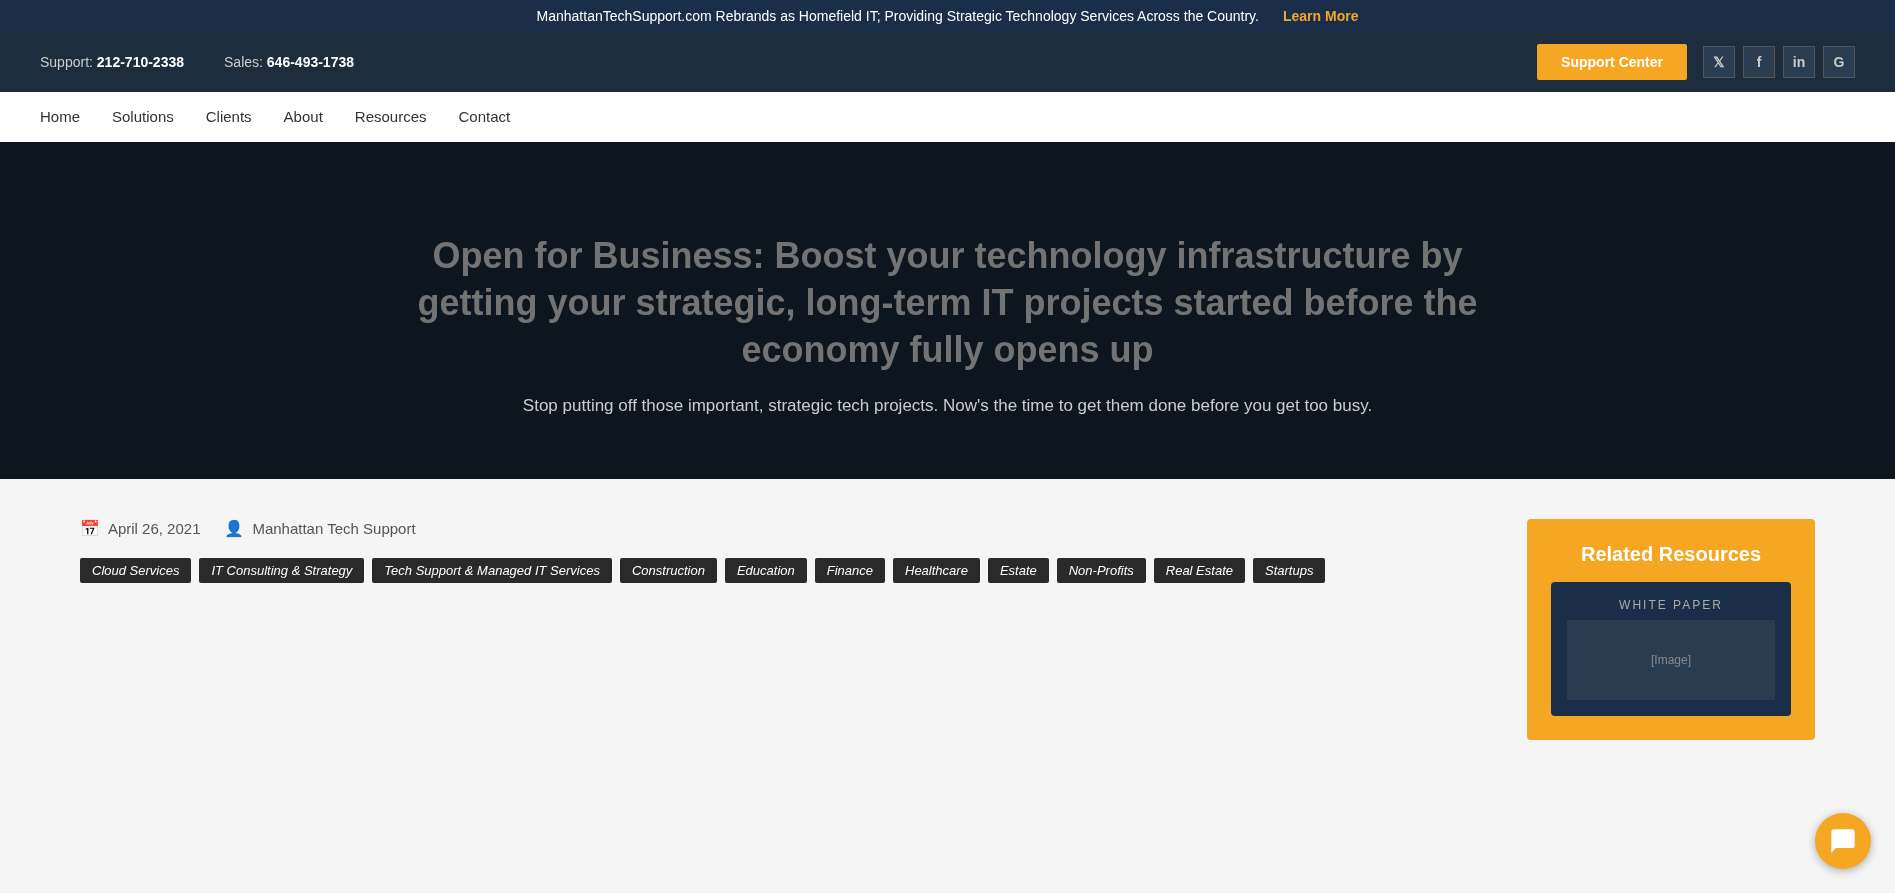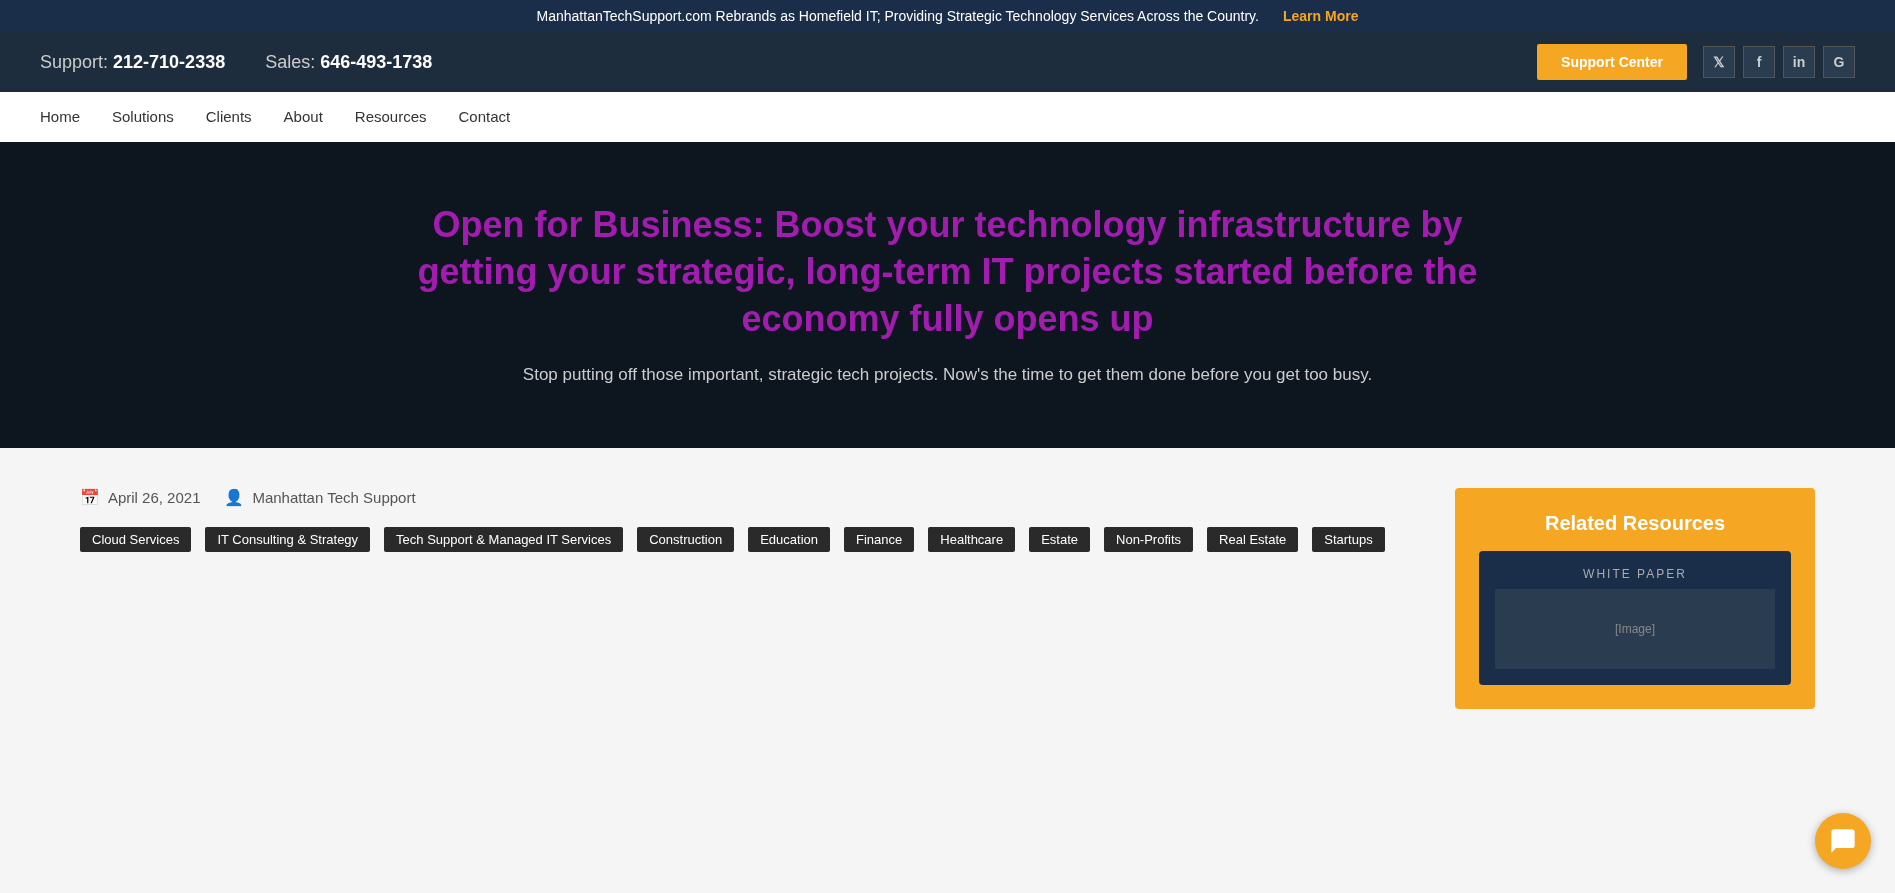--- a/index.html
+++ b/index.html
@@ -28,21 +28,21 @@
       background: #1e2d3d;
       padding: 12px 40px;
       display: flex;
       align-items: center;
       justify-content: space-between;
     }
     .contact-bar .contact-info {
       display: flex;
       gap: 40px;
       color: #ccc;
-      font-size: 18px;
+      font-size: 14px;
     }
     .contact-bar .contact-info strong {
       color: #fff;
     }
     .contact-bar .right-side {
       display: flex;
       align-items: center;
       gap: 16px;
     }
     .support-center-btn {
@@ -118,25 +118,26 @@
       position: absolute;
       inset: 0;
       background: linear-gradient(rgba(10,20,30,0.88), rgba(10,20,30,0.88));
     }
     .hero-content {
       position: relative;
       z-index: 2;
       max-width: 1100px;
     }
     .hero h1 {
-      color: #a21caf;
+      color: #737373;
       font-size: 36px;
       font-weight: bold;
       line-height: 1.3;
       margin-bottom: 20px;
+      margin-top: 31px;
     }
     .hero p {
       color: #ccc;
       font-size: 17px;
       line-height: 1.5;
     }
 
     
     .main-content {
       background: #f5f5f5;
@@ -160,39 +161,40 @@
       align-items: center;
       gap: 8px;
     }
     .meta-icon {
       color: #f5a623;
       font-size: 16px;
     }
     .tags-row {
       display: flex;
       flex-wrap: wrap;
-      gap: 14px;
+      gap: 8px;
+      font-style: italic;
     }
     .tag {
       background: #2a2a2a;
       color: #fff;
       padding: 5px 12px;
       font-size: 13px;
       border-radius: 2px;
       cursor: pointer;
     }
     .article-text {
       font-size: 15px;
       color: #333;
       line-height: 1.7;
     }
 
     
     .sidebar {
-      width: 360px;
+      width: 288px;
       flex-shrink: 0;
     }
     .related-resources {
       background: #f5a623;
       border-radius: 4px;
       padding: 24px;
       color: #fff;
     }
     .related-resources h3 {
       font-size: 20px;

